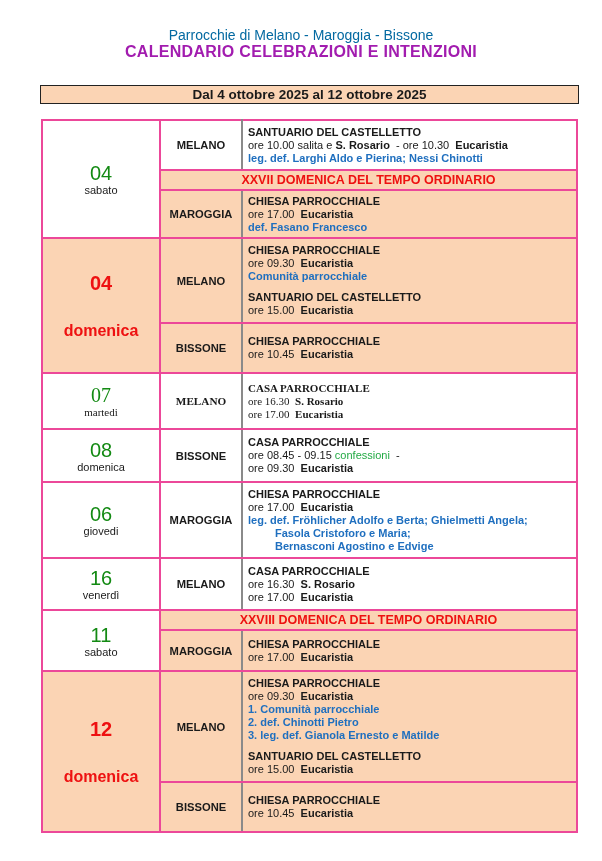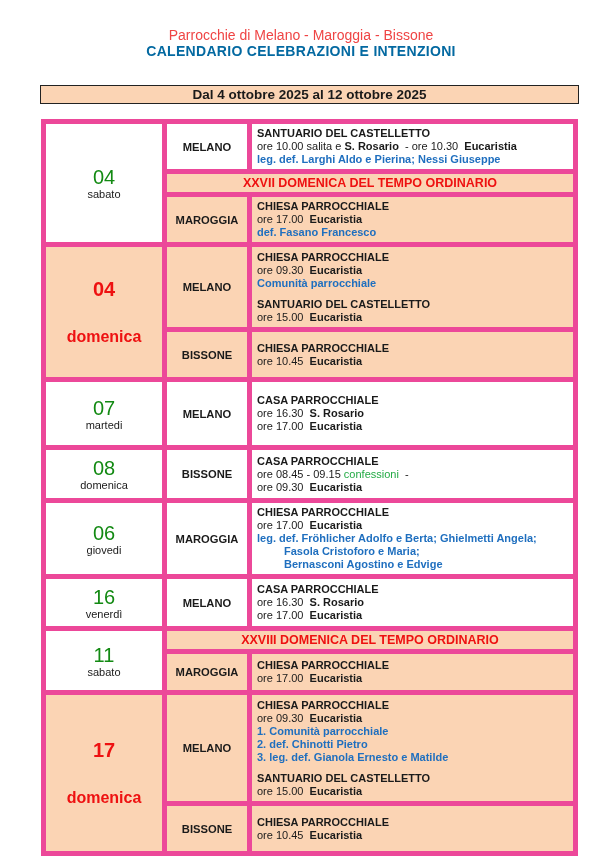--- a/index.html
+++ b/index.html
@@ -1,21 +1,21 @@
 <!DOCTYPE html>
 <html><head>
 <meta charset="utf-8">
 <style>
   html, body { margin:0; padding:0; background:#ffffff; }
   body { width:602px; height:861px; position:relative; font-family:"Liberation Sans", sans-serif; color:#1a1a1a; }
-  .hdr1 { position:absolute; top:27px; left:0; width:602px; text-align:center; font-size:14px; color:#ef4444; }
-  .hdr2 { position:absolute; top:43px; left:0; width:602px; text-align:center; font-size:14px; font-weight:bold; color:#0369a1; letter-spacing:0.3px; }
+  .hdr1 { position:absolute; top:27px; left:0; width:602px; text-align:center; font-size:14px; color:#0369a1; }
+  .hdr2 { position:absolute; top:43px; left:0; width:602px; text-align:center; font-size:16px; font-weight:bold; color:#a21caf; letter-spacing:0.3px; }
   .range { position:absolute; top:85px; left:40px; width:537px; height:17px; background:#fbd4b4; border:1px solid #222; border-bottom:1px solid #222; text-align:center; font-size:13.5px; font-weight:bold; line-height:17px; color:#1a1a1a; }
   table.cal { position:absolute; top:119px; left:41px; width:537px; border-collapse:collapse; table-layout:fixed; font-size:11px; }
-  table.cal td { border:5px solid #ec4899; padding:0; vertical-align:middle; }
+  table.cal td { border:2px solid #ec4899; padding:0; vertical-align:middle; }
   td.day { width:116px; text-align:center; }
   td.loc { width:80px; text-align:center; font-weight:bold; font-size:11.2px; border-right:2px solid #8a8a8a !important; }
   td.det { padding:3px 5px 3px 5px !important; line-height:13px; }
   td.wbg { background:#ffffff; }
   td.obg { background:#fbd4b4; }
   .dnum { font-size:20px; line-height:22px; color:#138a13; }
   .dname { font-size:11px; color:#1a1a1a; }
   .dnum-red { font-size:20px; font-weight:bold; line-height:22px; color:#ee1111; }
   .dname-red { font-size:16px; font-weight:bold; color:#ee1111;margin-top:28px; }
   .banner { text-align:center; font-weight:bold; font-size:12.5px; color:#ee1111; height:18px; }
@@ -38,21 +38,21 @@
   <tbody>
       <tr style="height:50px;">
     <td class="day wbg" rowspan="3">
       <div class="dnum">04</div>
       <div class="dname">sabato</div>
     </td>
     <td class="loc wbg">MELANO</td>
     <td class="det wbg">
       <div class="place">SANTUARIO DEL CASTELLETTO</div>
       <div><span>ore 10.00  salita e </span><span class="b">S. Rosario</span><span style="white-space:pre">  - ore 10.30  </span><span class="b">Eucaristia</span></div>
-      <div class="blue">leg. def. Larghi Aldo e Pierina; Nessi Giuseppe</div>
+      <div class="blue">leg. def. Larghi Aldo e Pierina; Nessi Chinotti</div>
     </td>
   </tr>
   <tr style="height:19px;">
     <td class="obg banner" colspan="2">XXVII DOMENICA DEL TEMPO ORDINARIO</td>
   </tr>
   <tr style="height:48px;">
     <td class="loc obg">MAROGGIA</td>
     <td class="det obg">
       <div class="place">CHIESA PARROCCHIALE</div>
       <div><span style="white-space:pre">ore 17.00  </span><span class="b">Eucaristia</span></div>
@@ -76,21 +76,21 @@
     </td>
   </tr>
   <tr style="height:50px;">
     <td class="loc obg">BISSONE</td>
     <td class="det obg">
       <div class="place">CHIESA PARROCCHIALE</div>
       <div><span style="white-space:pre">ore 10.45  </span><span class="b">Eucaristia</span></div>
     </td>
   </tr>
 
-  <tr style="height:68px;">
+  <tr style="height:56px;font-family:Liberation Serif, serif;">
     <td class="day wbg">
       <div class="dnum">07</div>
       <div class="dname">martedi</div>
     </td>
     <td class="loc wbg">MELANO</td>
     <td class="det wbg">
       <div class="place">CASA PARROCCHIALE</div>
       <div><span style="white-space:pre">ore 16.30  </span><span class="b">S. Rosario</span></div>
       <div><span style="white-space:pre">ore 17.00  </span><span class="b">Eucaristia</span></div>
     </td>
@@ -147,21 +147,21 @@
   <tr style="height:41px;">
     <td class="loc obg">MAROGGIA</td>
     <td class="det obg">
       <div class="place">CHIESA PARROCCHIALE</div>
       <div><span style="white-space:pre">ore 17.00  </span><span class="b">Eucaristia</span></div>
     </td>
   </tr>
 
   <tr style="height:111px;">
     <td class="day obg" rowspan="2">
-      <div class="dnum-red">17</div>
+      <div class="dnum-red">12</div>
       <div class="dname-red">domenica</div>
     </td>
     <td class="loc obg">MELANO</td>
     <td class="det obg">
       <div class="place">CHIESA PARROCCHIALE</div>
       <div><span style="white-space:pre">ore 09.30  </span><span class="b">Eucaristia</span></div>
       <div class="blue">1. Comunità parrocchiale</div>
       <div class="blue">2. def. Chinotti Pietro</div>
       <div class="blue">3. leg. def. Gianola Ernesto e Matilde</div>
       <div class="gap"></div>

